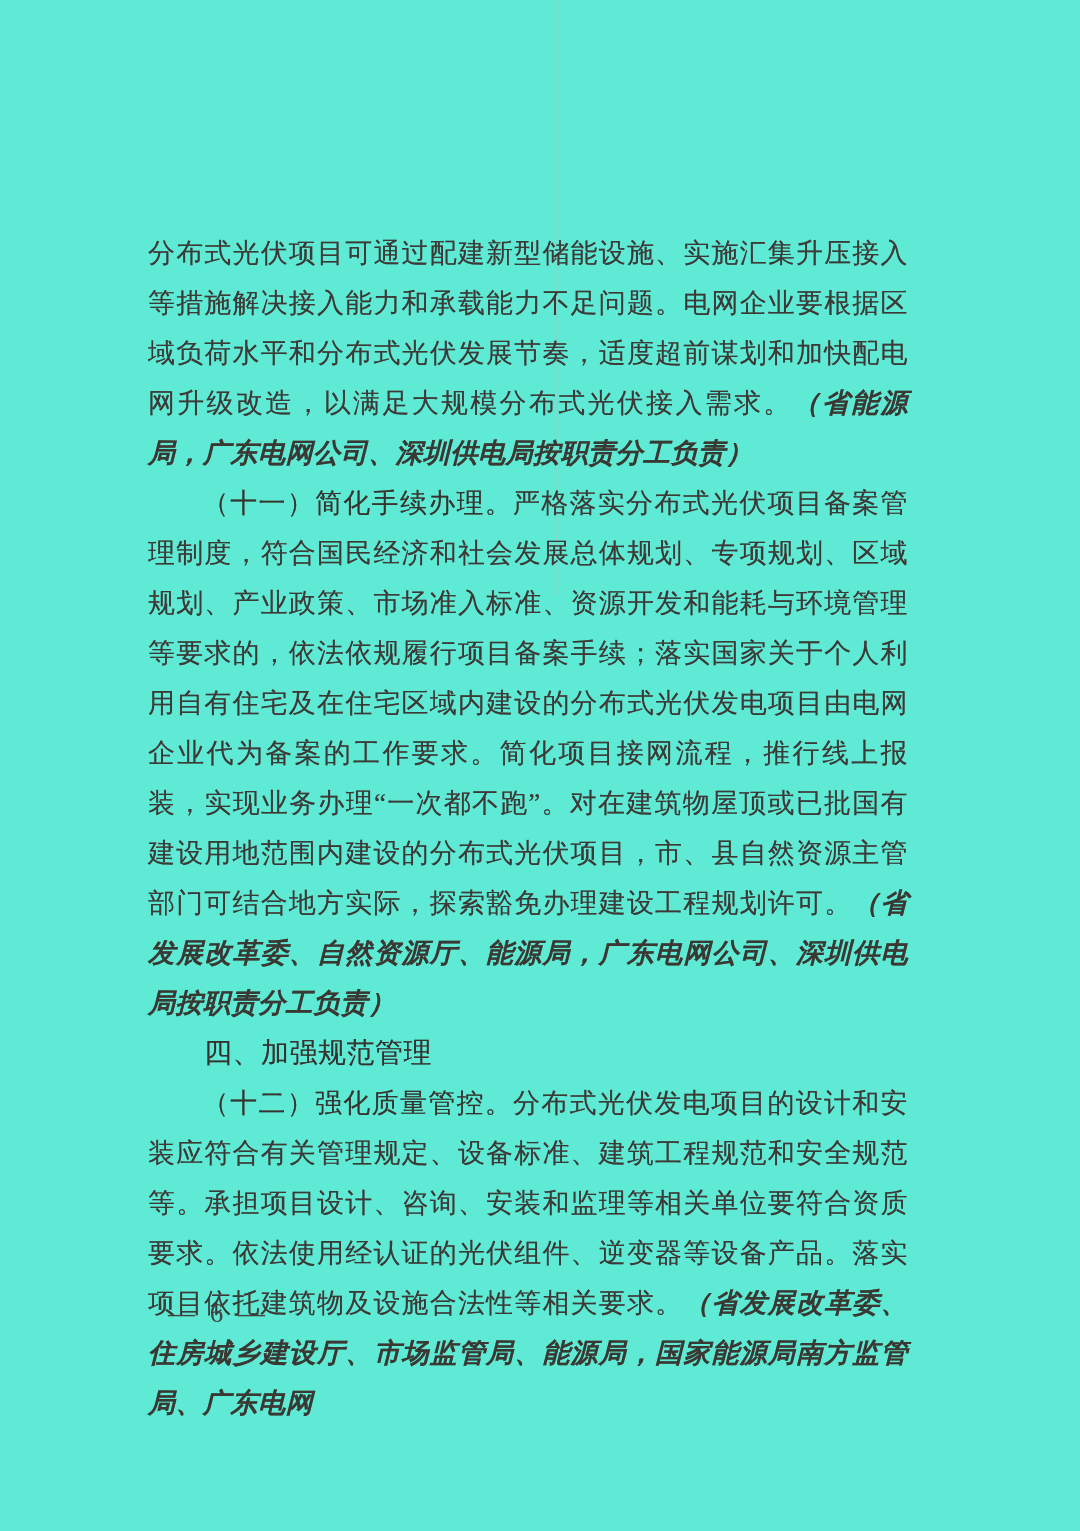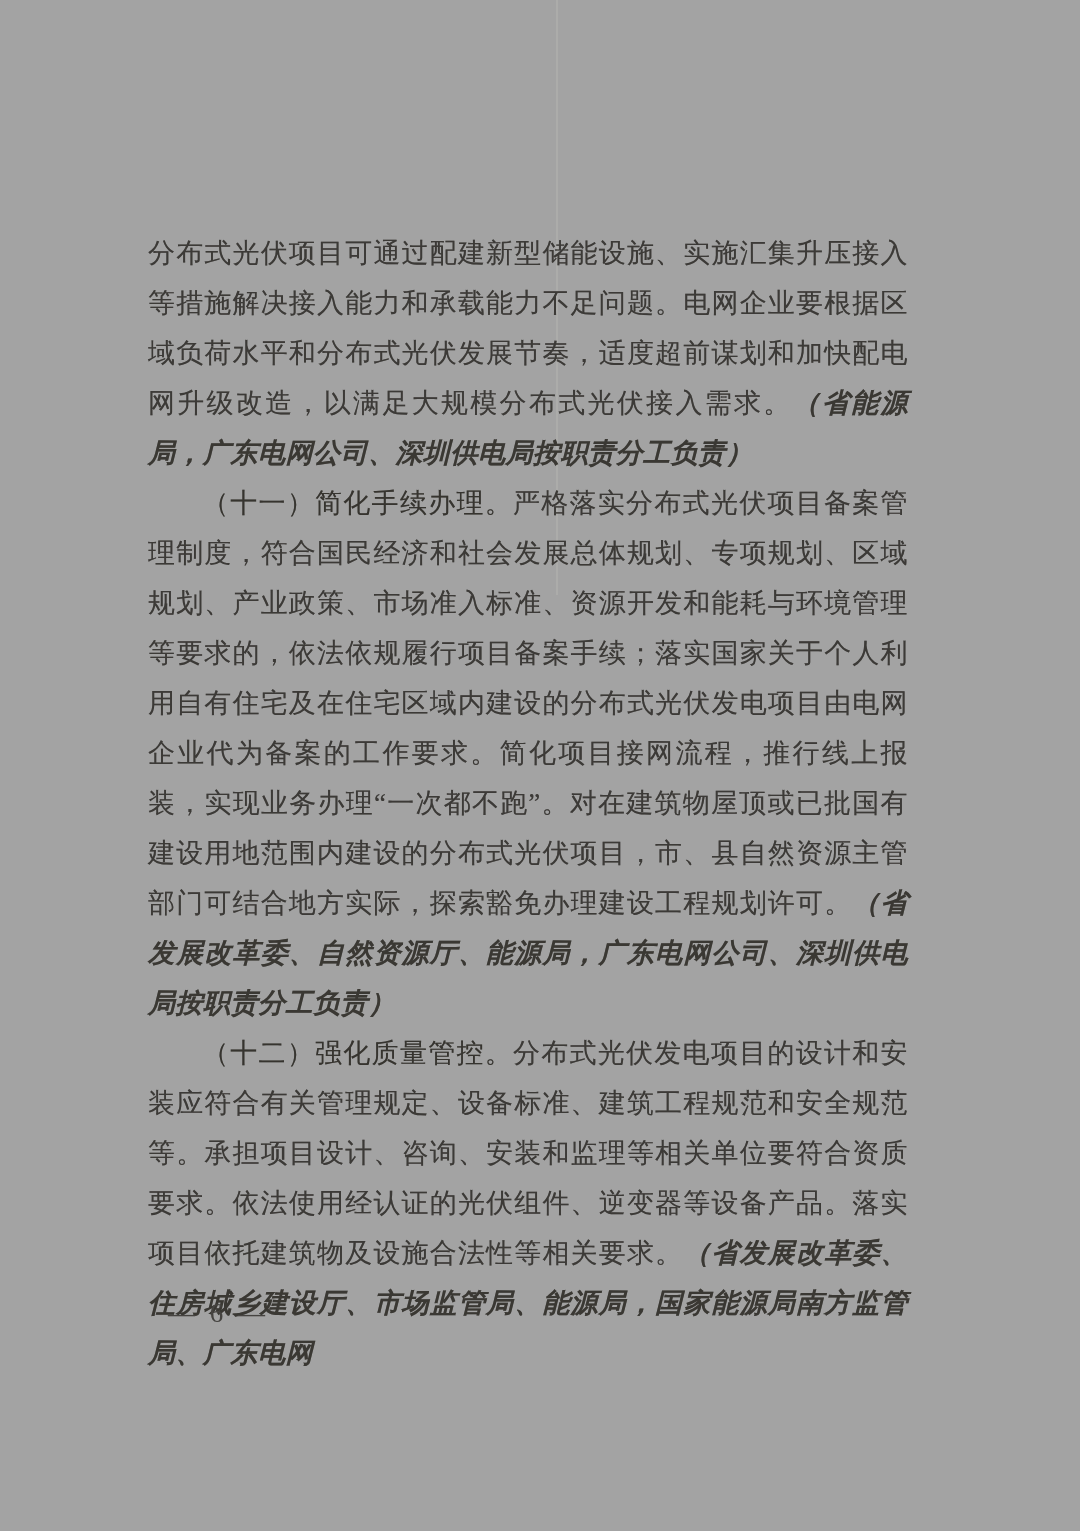--- a/index.html
+++ b/index.html
@@ -5,21 +5,21 @@
   html, body {
     margin: 0;
     padding: 0;
     background: #e9e8e5;
   }
   .page {
     position: relative;
     width: 1080px;
     height: 1531px;
     margin: 0 auto;
-    background: #a3a3a3;
+    background: #5eead4;
     overflow: hidden;
     font-family: "Liberation Serif", "DejaVu Serif", serif;
     color: #3c3a37;
   }
   
   .crease {
     position: absolute;
     left: 556px;
     top: 0;
     width: 2px;
@@ -74,16 +74,17 @@
   }
 </style>
 </head>
 <body>
 
 <div class="page">
   <div class="crease"></div>
   <div class="doc-body">
       <p class="para body"><span class="run-normal">分布式光伏项目可通过配建新型储能设施、实施汇集升压接入等措施解决接入能力和承载能力不足问题。电网企业要根据区域负荷水平和分布式光伏发展节奏，适度超前谋划和加快配电网升级改造，以满足大规模分布式光伏接入需求。</span><span class="run-kai">（省能源局，广东电网公司、深圳供电局按职责分工负责）</span></p>
       <p class="para body indent"><span class="run-lead">（十一）简化手续办理。</span><span class="run-normal">严格落实分布式光伏项目备案管理制度，符合国民经济和社会发展总体规划、专项规划、区域规划、产业政策、市场准入标准、资源开发和能耗与环境管理等要求的，依法依规履行项目备案手续；落实国家关于个人利用自有住宅及在住宅区域内建设的分布式光伏发电项目由电网企业代为备案的工作要求。简化项目接网流程，推行线上报装，实现业务办理“一次都不跑”。对在建筑物屋顶或已批国有建设用地范围内建设的分布式光伏项目，市、县自然资源主管部门可结合地方实际，探索豁免办理建设工程规划许可。</span><span class="run-kai">（省发展改革委、自然资源厅、能源局，广东电网公司、深圳供电局按职责分工负责）</span></p>
+      <p class="para heading indent"><span class="run-normal">四、加强规范管理</span></p>
       <p class="para body indent"><span class="run-lead">（十二）强化质量管控。</span><span class="run-normal">分布式光伏发电项目的设计和安装应符合有关管理规定、设备标准、建筑工程规范和安全规范等。承担项目设计、咨询、安装和监理等相关单位要符合资质要求。依法使用经认证的光伏组件、逆变器等设备产品。落实项目依托建筑物及设施合法性等相关要求。</span><span class="run-kai">（省发展改革委、住房城乡建设厅、市场监管局、能源局，国家能源局南方监管局、广东电网</span></p>
     </div>
   <div class="footer">— 6 —</div>
 </div>
 
 </body></html>

